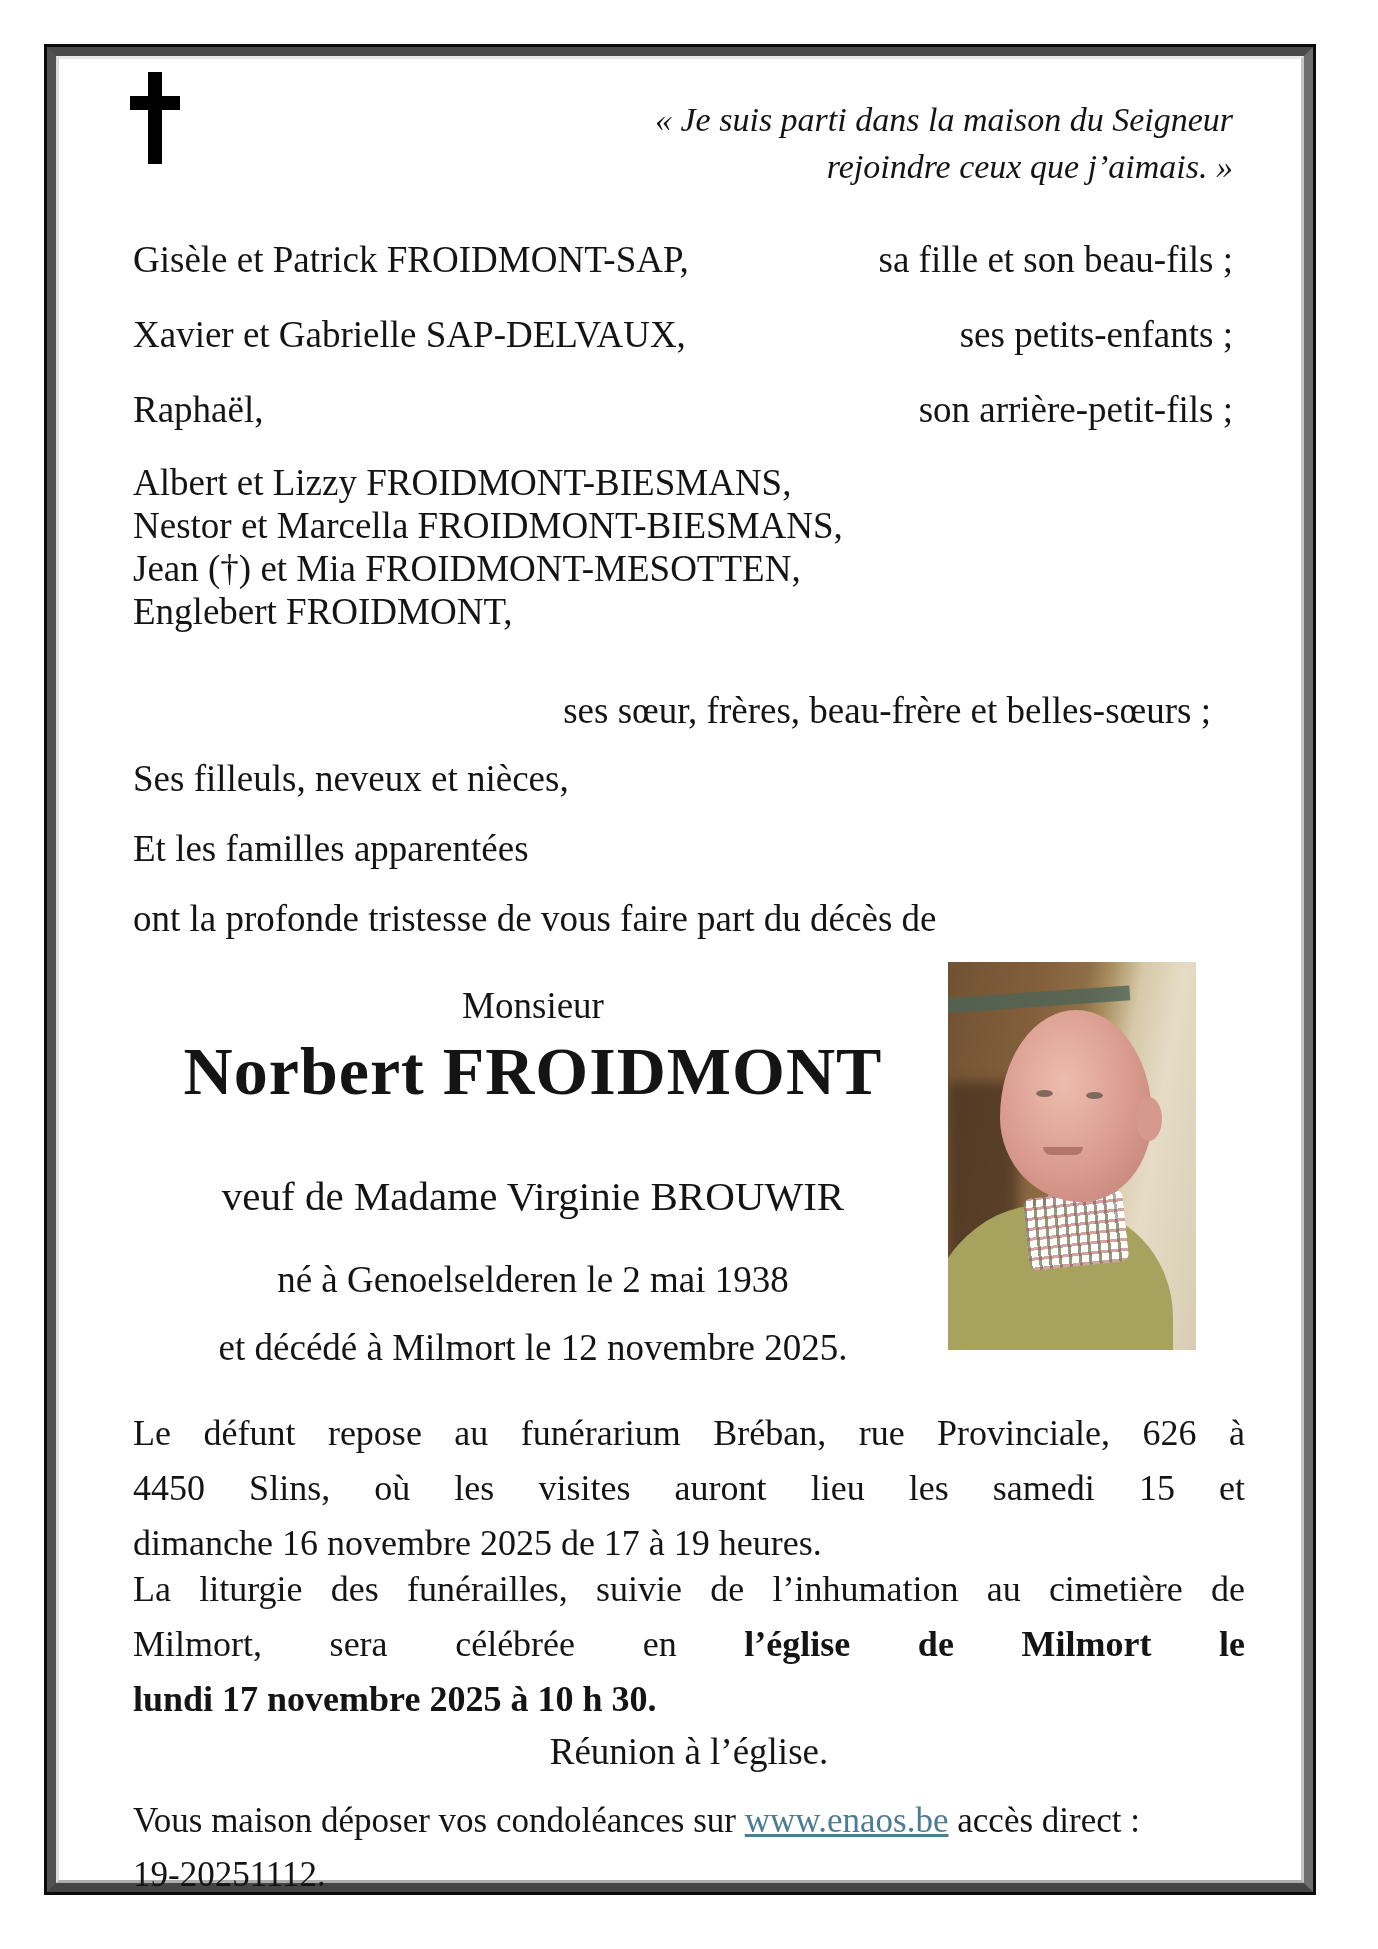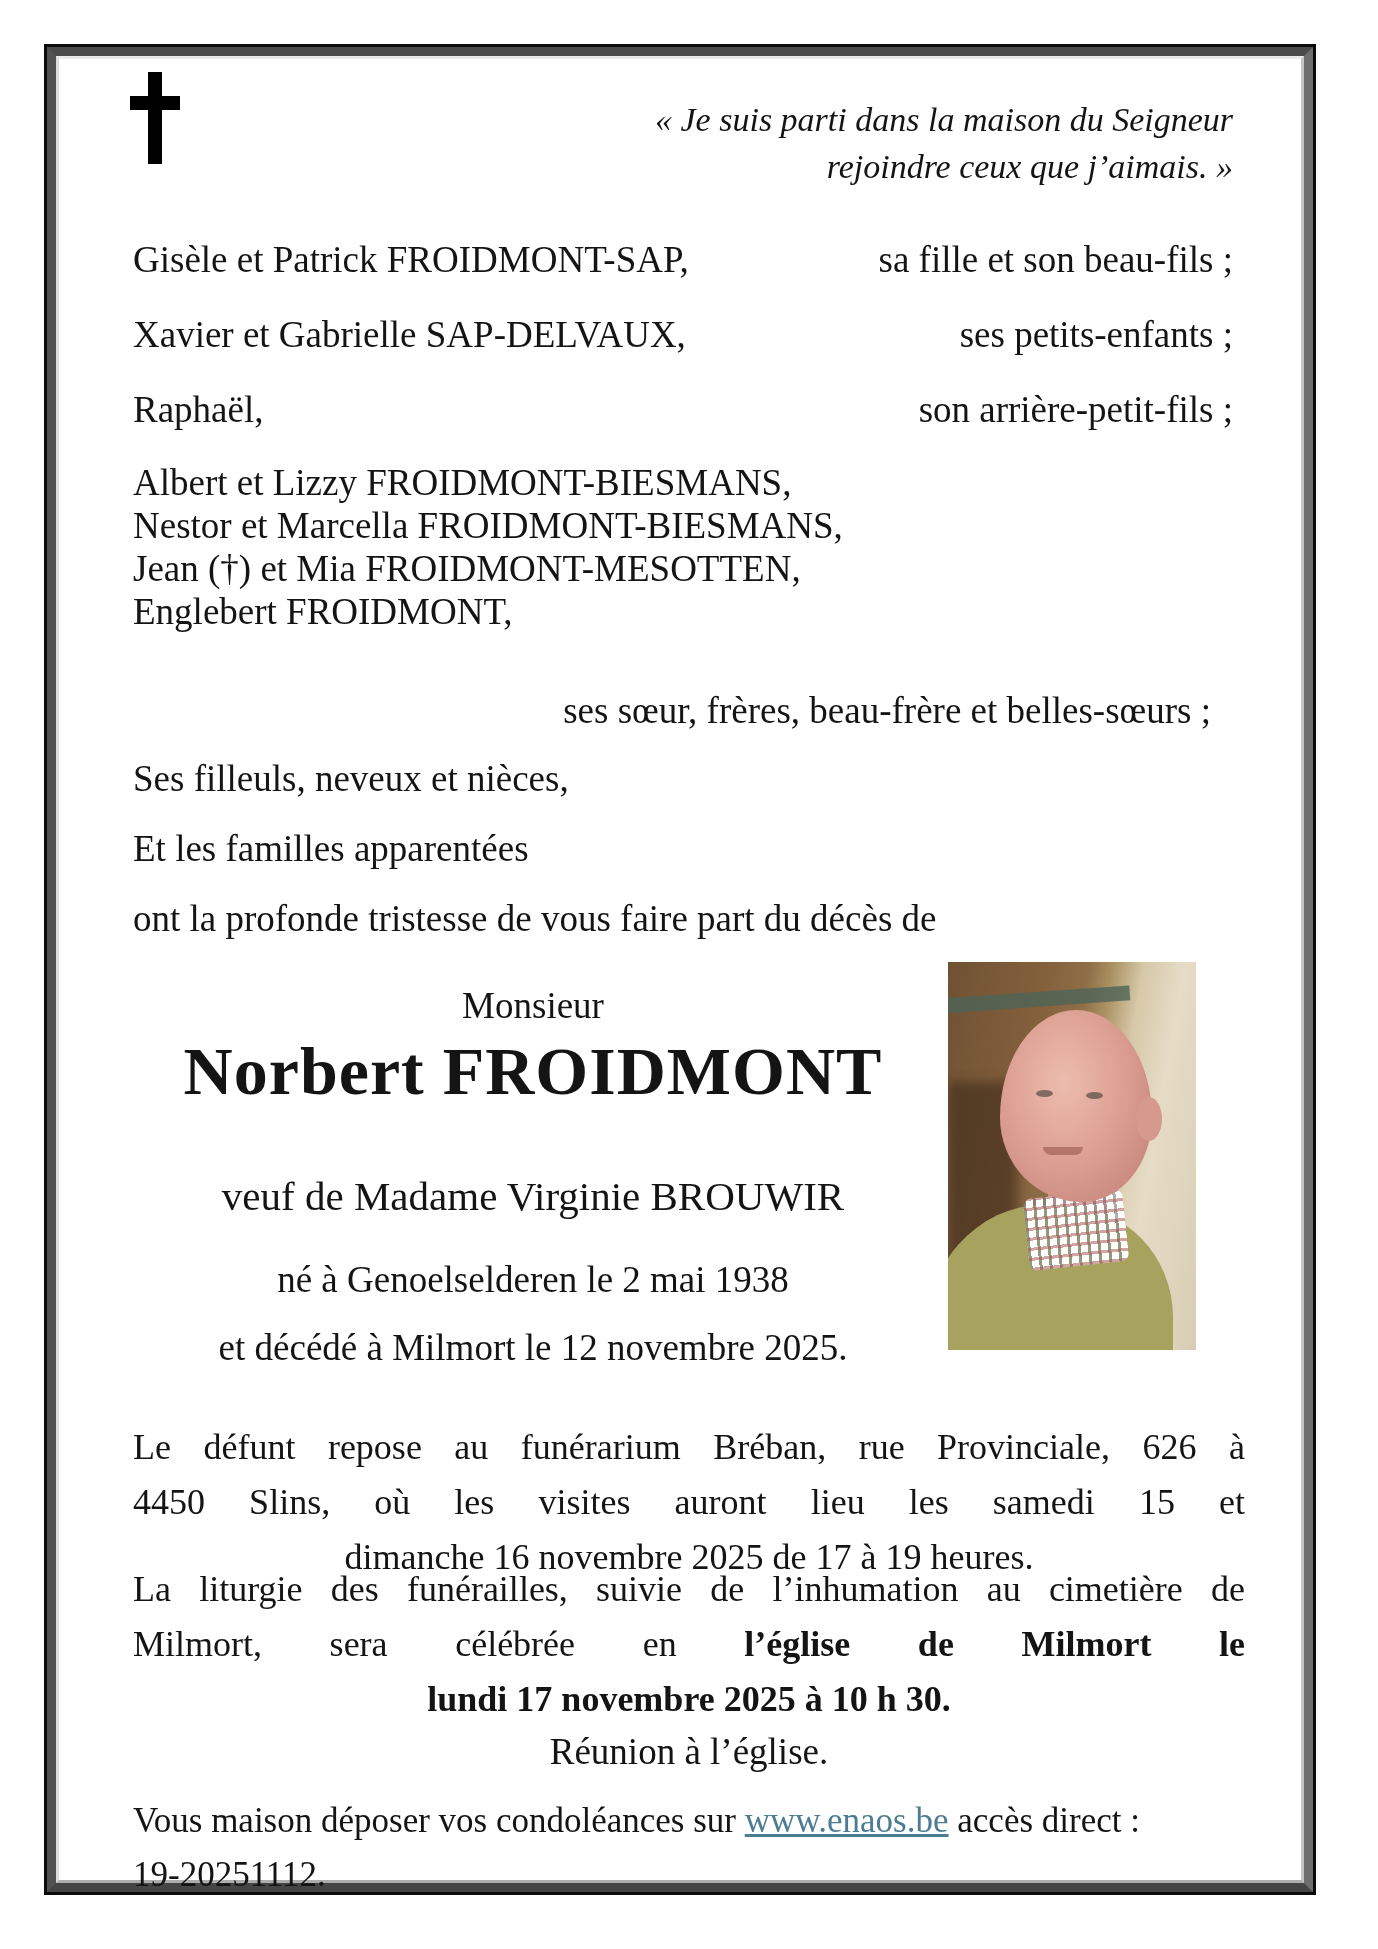--- a/index.html
+++ b/index.html
@@ -49,24 +49,24 @@
   .photo .head{position:absolute;left:52px;top:48px;width:152px;height:192px;
     background:radial-gradient(ellipse at 42% 38%,#ecbcae 0%,#dda193 45%,#cf8f84 72%,#bb7d72 100%);
     border-radius:50% 50% 46% 54%/56% 56% 44% 44%;}
   .photo .ear{position:absolute;left:188px;top:135px;width:26px;height:44px;background:#d59a8d;border-radius:50%;}
   .photo .eye{position:absolute;width:17px;height:7px;background:#5d5248;border-radius:50%;opacity:.75;}
   .photo .eye.l{left:88px;top:128px;}
   .photo .eye.r{left:138px;top:130px;}
   .photo .mouth{position:absolute;left:95px;top:185px;width:40px;height:8px;background:#a96a5e;border-radius:0 0 20px 20px;opacity:.8;}
   
   .para{position:absolute;left:133px;width:1112px;font-size:36px;line-height:55px;}
-  .p-repose{top:1406px;margin-top:14px;}
+  .p-repose{top:1406px;}
   .p-liturgy{top:1562px;}
   .jline{text-align:justify;text-align-last:justify;}
-  .jlast{text-align:center;}
+  .jlast{text-align:left;}
   .bold{font-weight:bold;}
   .reunion{position:absolute;left:133px;width:1112px;top:1730px;font-size:37px;text-align:center;}
   .condolences{position:absolute;left:133px;width:1130px;top:1794px;font-size:35px;line-height:54px;}
   .condolences .l1{white-space:nowrap;}
   .link{color:#4d7d92;text-decoration:underline;cursor:pointer;}
 </style>
 </head>
 <body>
 
 <div class="page">

